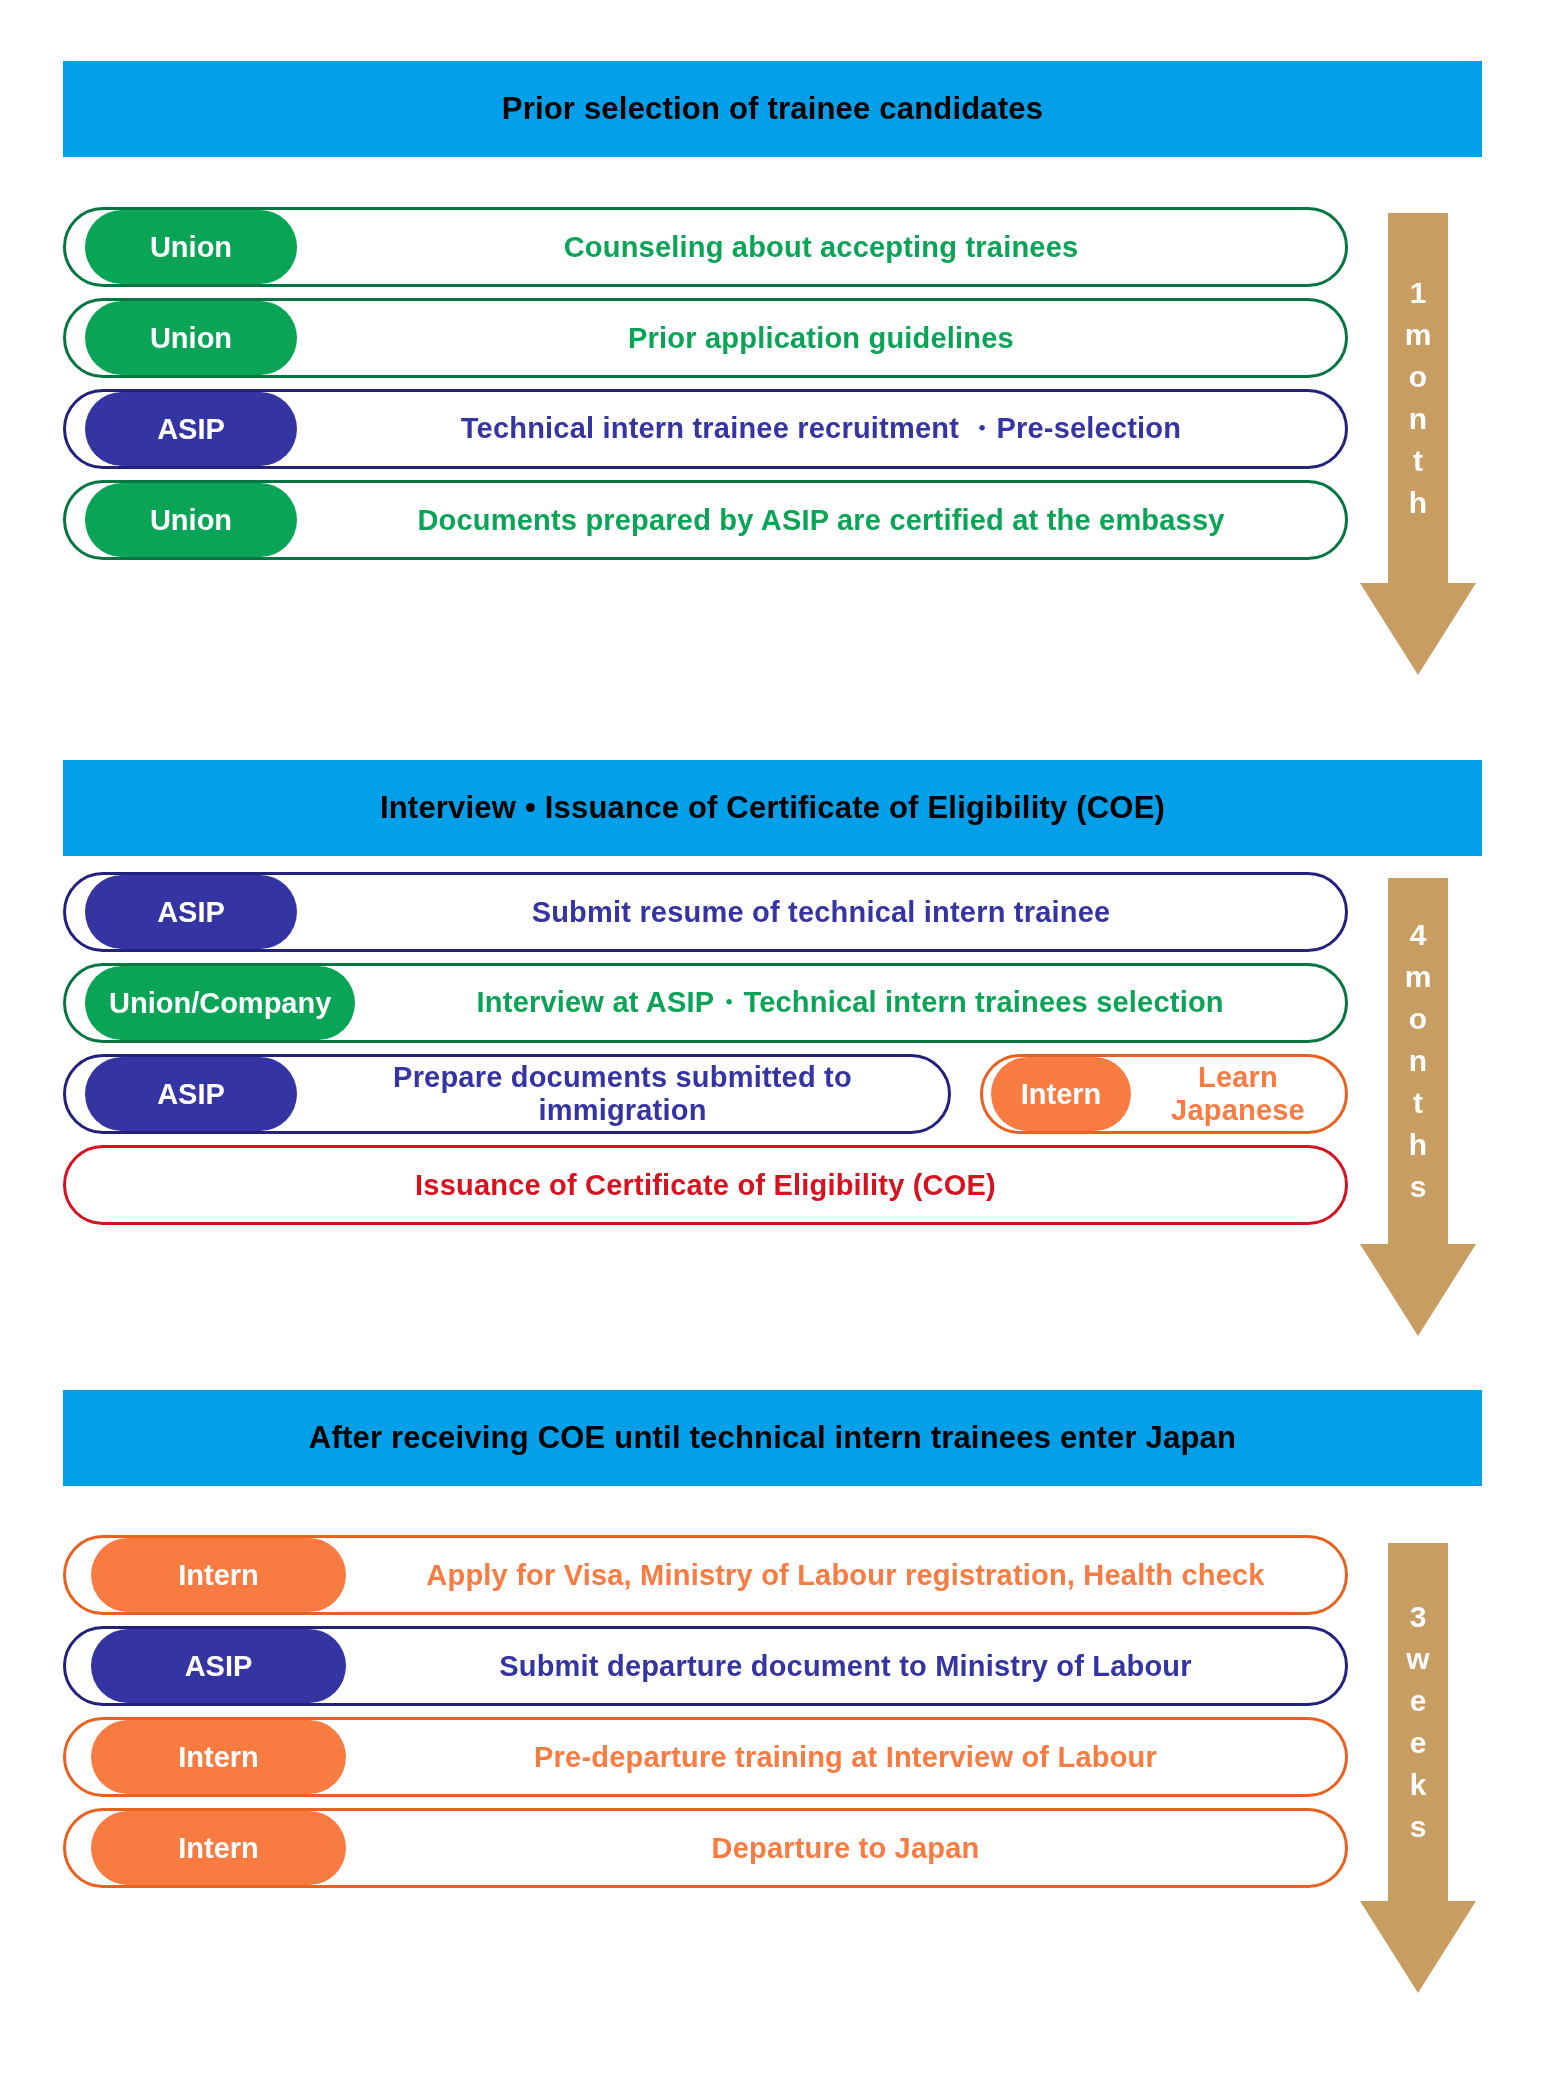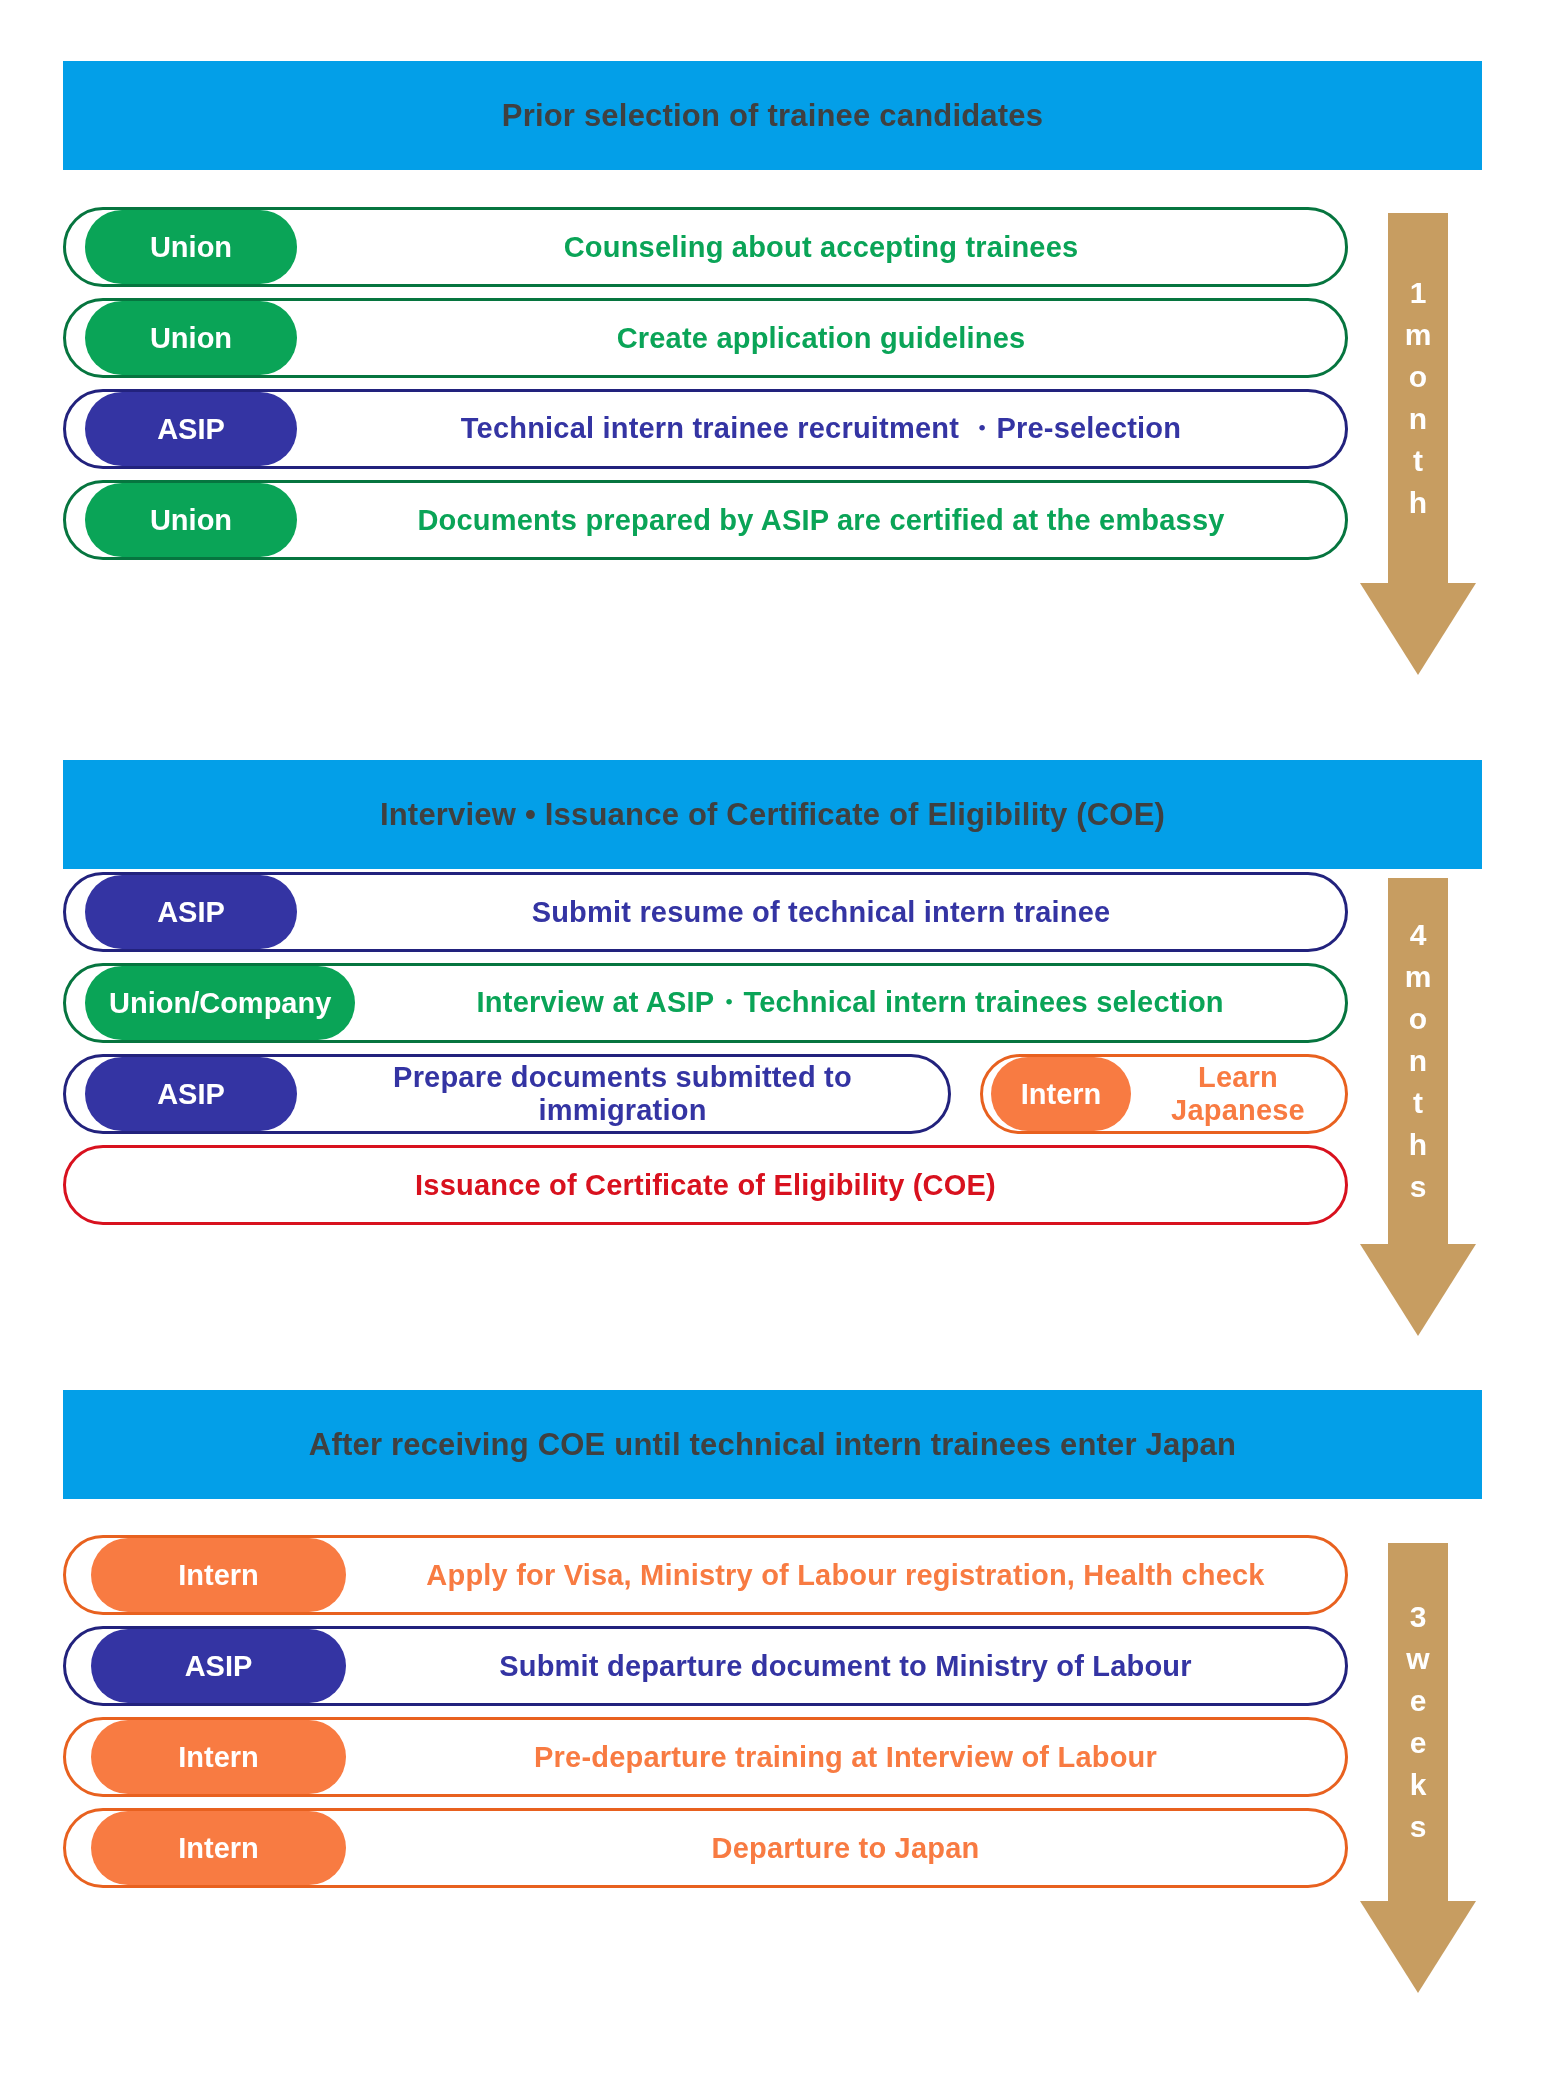--- a/index.html
+++ b/index.html
@@ -8,23 +8,23 @@
     width:1554px;
     height:2088px;
     background:#ffffff;
     font-family:"Liberation Sans","DejaVu Sans",sans-serif;
     overflow:hidden;
   }
   .sec-header{
     position:absolute;
     left:63px;
     width:1419px;
-    height:109px;
+    height:96px;
     background:var(--header_bg,#039FE8);
-    color:#404040;
+    color:#000000;
     display:flex;
     align-items:center;
     justify-content:center;
     font-size:31px;
     font-weight:bold;
     letter-spacing:0.2px;
   }
   .h1{top:61px;} .h2{top:760px;} .h3{top:1390px;}
 
   .rows{
@@ -137,21 +137,21 @@
   <div class="rows r1">
     <div class="row">
       <div class="card t-green">
         <div class="badge">Union</div>
         <div class="txt">Counseling about accepting trainees</div>
       </div>
     </div>
     <div class="row">
       <div class="card t-green">
         <div class="badge">Union</div>
-        <div class="txt">Create application guidelines</div>
+        <div class="txt">Prior application guidelines</div>
       </div>
     </div>
     <div class="row">
       <div class="card t-indigo">
         <div class="badge">ASIP</div>
         <div class="txt">Technical intern trainee recruitment ・Pre-selection</div>
       </div>
     </div>
     <div class="row">
       <div class="card t-green">

